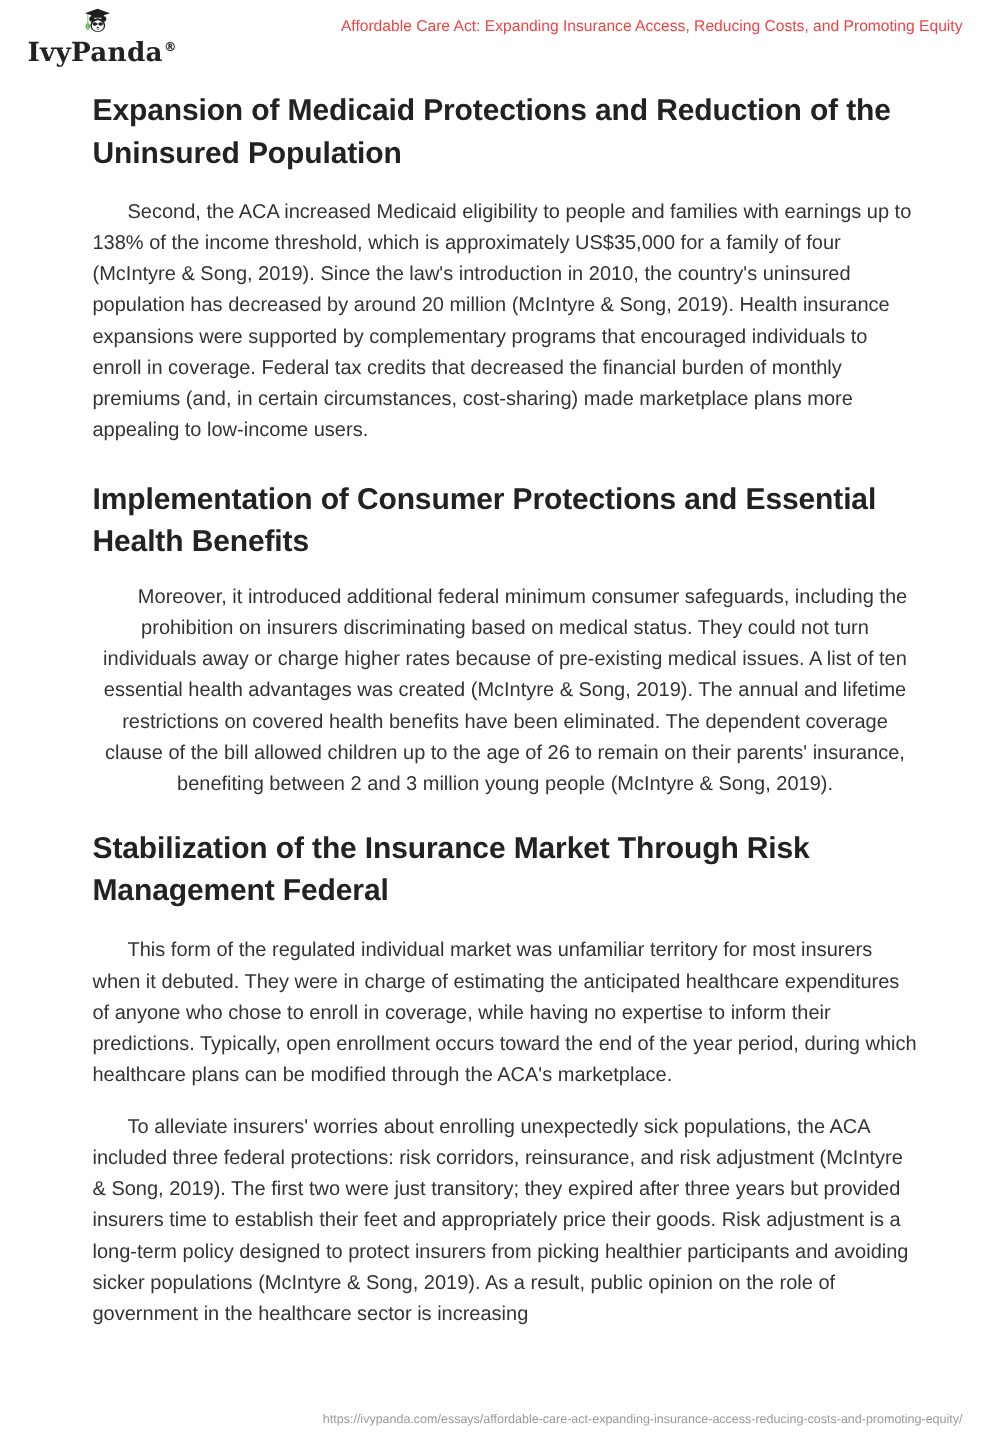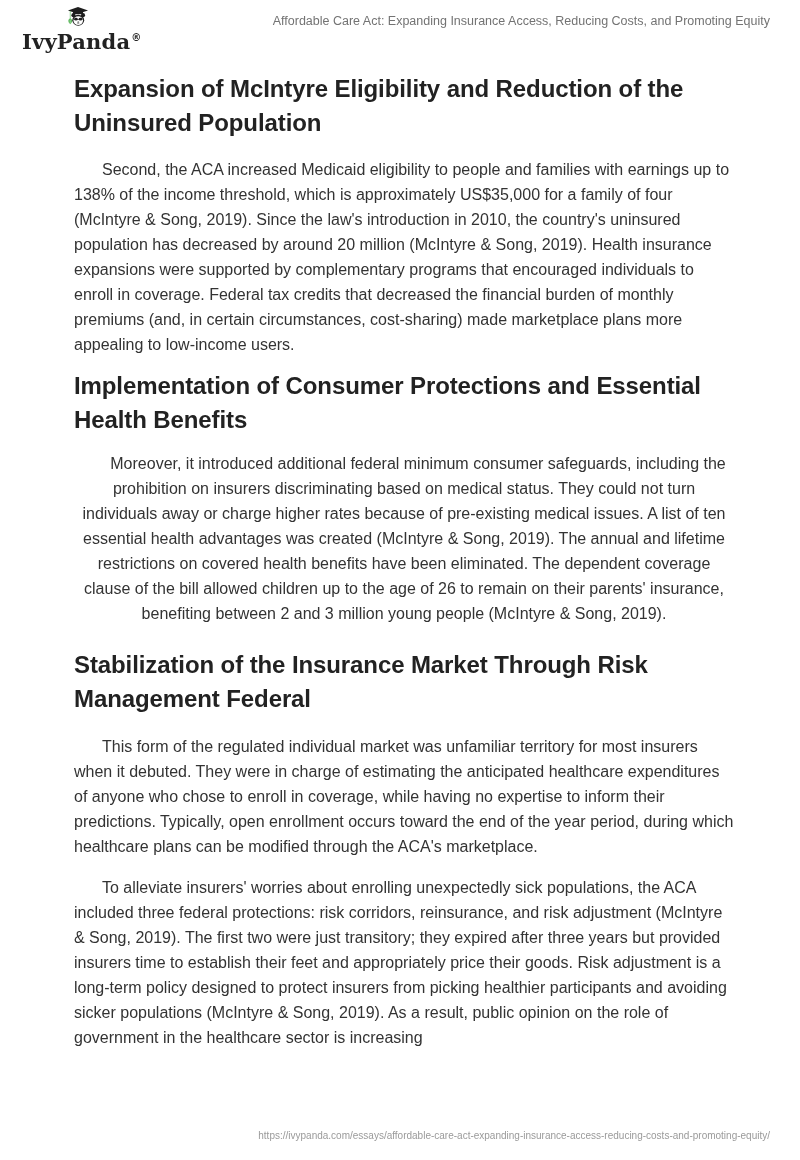--- a/index.html
+++ b/index.html
@@ -52,21 +52,21 @@
       vertical-align: super;
       font-weight: bold;
       margin-left: 1px;
       color: #222222;
     }
     .doc-title {
       position: absolute;
       right: 30px;
       top: 14px;
       font-size: 12.5px;
-      color: #737373;
+      color: #ef4444;
       white-space: nowrap;
     }
     .content {
       position: absolute;
       left: 74px;
       top: 70px;
       width: 660px;
     }
     h2 {
       font-family: "Liberation Sans", sans-serif;
@@ -79,21 +79,21 @@
     }
     p {
       font-size: 16px;
       line-height: 25px;
       color: #333333;
       margin: 0;
       text-indent: 28px;
     }
     .sec1-title { margin-top: 2px; }
     .sec1-p1 { margin-top: 17px; }
-    .sec2-title { margin-top: 12px; }
+    .sec2-title { margin-top: 26px; }
     .sec2-p1 { margin-top: 14px; text-align: center; }
     .sec3-title { margin-top: 22px; }
     .sec3-p1 { margin-top: 18px; }
     .sec3-p2 { margin-top: 16px; }
     .footer-url {
       position: absolute;
       right: 30px;
       top: 1130px;
       font-size: 10px;
       color: #9a9a9a;
@@ -128,21 +128,21 @@
       <ellipse cx="26.5" cy="35" rx="2" ry="1.3" fill="#1e1e1e"></ellipse>
       <path d="M24,37.5 Q26.5,39.5 29,37.5" stroke="#1e1e1e" stroke-width="1" fill="none"></path>
     </svg>
     <span class="logo-text"><span>IvyPanda</span><span class="logo-reg">®</span></span>
   </div>
   <div class="doc-title">Affordable Care Act: Expanding Insurance Access, Reducing Costs, and Promoting Equity</div>
 </div>
 
 <div class="content">
   <section>
-    <h2 class="sec1-title">Expansion of McIntyre Eligibility and Reduction of the Uninsured Population</h2>
+    <h2 class="sec1-title">Expansion of Medicaid Protections and Reduction of the Uninsured Population</h2>
     <p class="sec1-p1">Second, the ACA increased Medicaid eligibility to people and families with earnings up to 138% of the income threshold, which is approximately US$35,000 for a family of four (McIntyre &amp; Song, 2019). Since the law's introduction in 2010, the country's uninsured population has decreased by around 20 million (McIntyre &amp; Song, 2019). Health insurance expansions were supported by complementary programs that encouraged individuals to enroll in coverage. Federal tax credits that decreased the financial burden of monthly premiums (and, in certain circumstances, cost-sharing) made marketplace plans more appealing to low-income users.</p>
   </section>
 
   <section>
     <h2 class="sec2-title">Implementation of Consumer Protections and Essential Health Benefits</h2>
     <p class="sec2-p1">Moreover, it introduced additional federal minimum consumer safeguards, including the prohibition on insurers discriminating based on medical status. They could not turn individuals away or charge higher rates because of pre-existing medical issues. A list of ten essential health advantages was created (McIntyre &amp; Song, 2019). The annual and lifetime restrictions on covered health benefits have been eliminated. The dependent coverage clause of the bill allowed children up to the age of 26 to remain on their parents' insurance, benefiting between 2 and 3 million young people (McIntyre &amp; Song, 2019).</p>
   </section>
 
   <section>
     <h2 class="sec3-title">Stabilization of the Insurance Market Through Risk Management Federal</h2>

